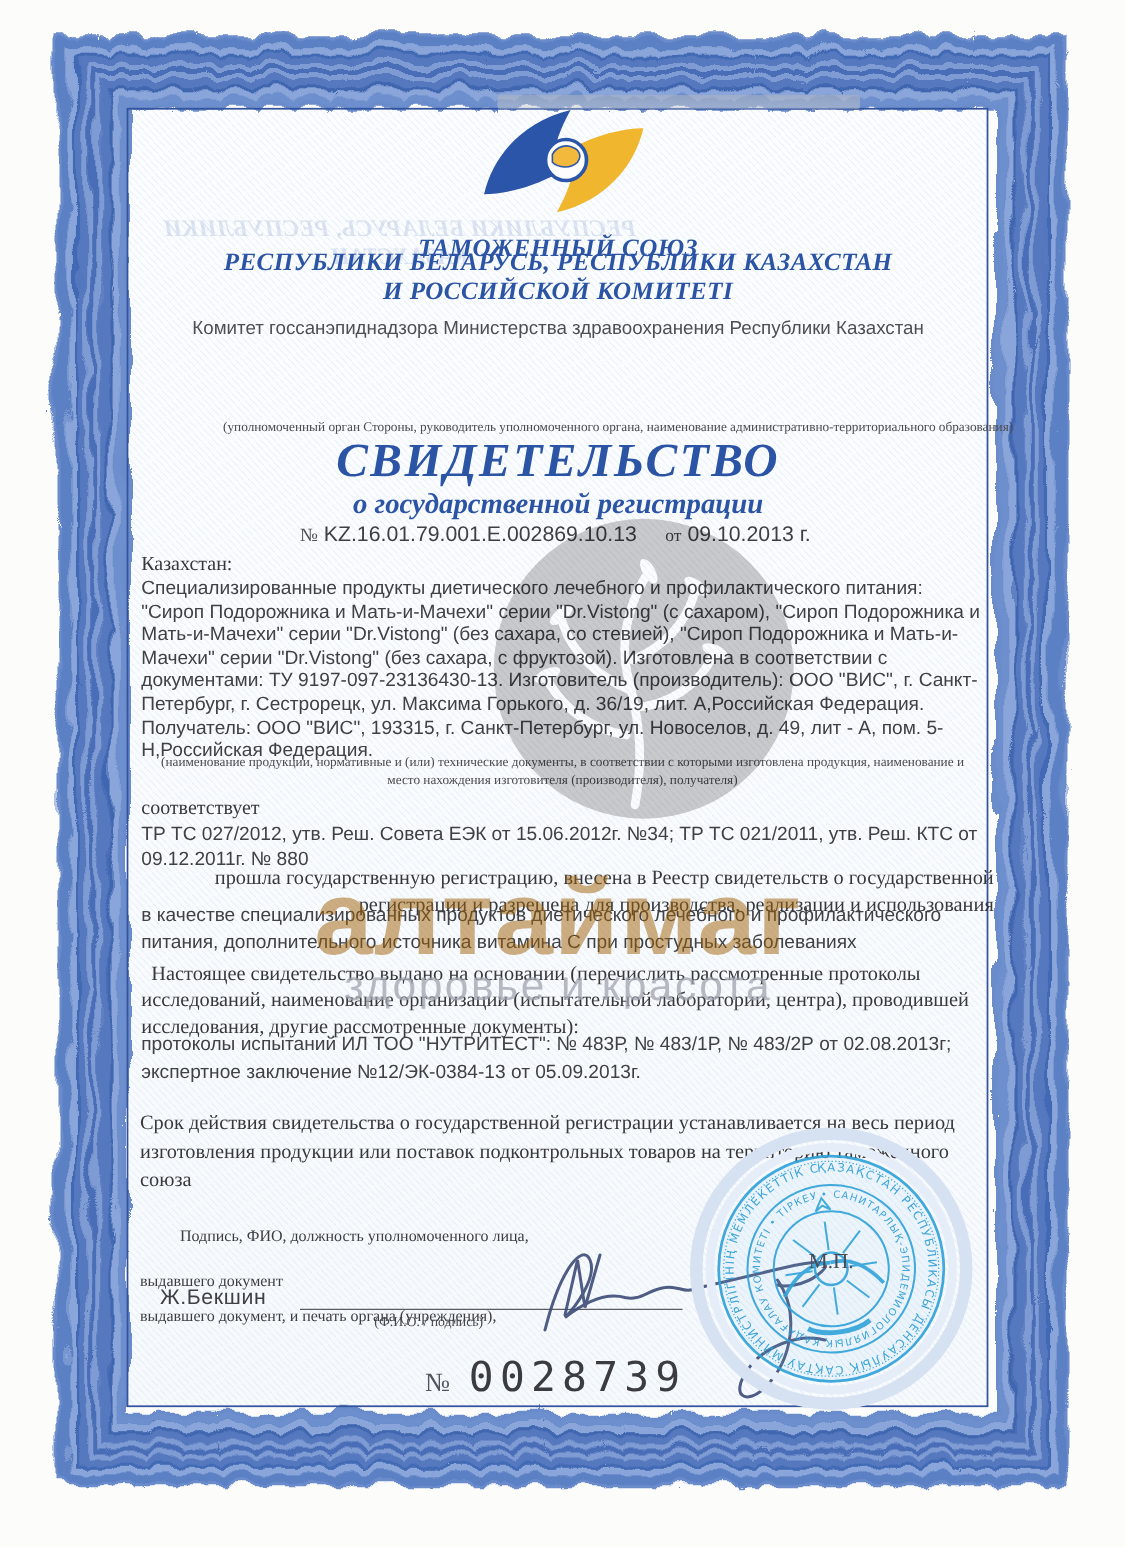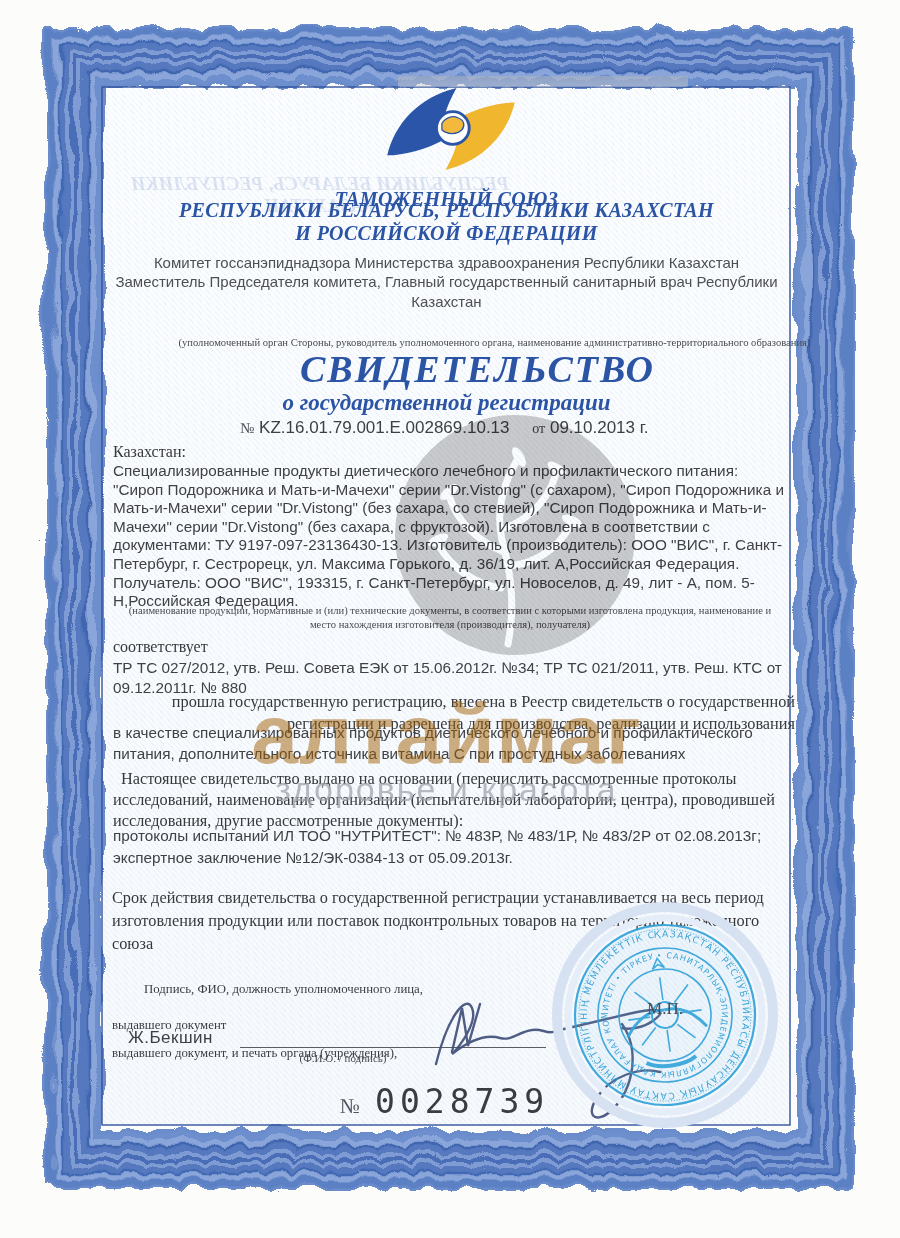--- a/index.html
+++ b/index.html
@@ -72,28 +72,27 @@
 
   <svg class="abs" style="left:372px;top:77px;" width="158" height="102" viewBox="0 0 160 112">
     <path d="M10,86 C18,52 44,22 86,12 C74,34 68,52 74,68 C52,80 28,86 10,86 Z" fill="#2b55a8"></path>
     <path d="M150,28 C142,62 116,92 74,102 C86,80 92,62 86,46 C108,34 132,28 150,28 Z" fill="#f0b62e"></path>
     <circle cx="82" cy="56" r="18" fill="#fdfdfd" stroke="#2b55a8" stroke-width="3.2"></circle>
     <path d="M70,51 C74,44 82,42 88,45 C94,47 96,53 92,58 C86,64 75,63 70,58 Z" fill="#f2b93c" stroke="#2b55a8" stroke-width="1.4"></path>
   </svg>
 
   <div class="abs center t-union ser blue" style="top:188px;">ТАМОЖЕННЫЙ СОЮЗ</div>
   <div class="abs center t-union ser blue" style="top:199px;">РЕСПУБЛИКИ БЕЛАРУСЬ, РЕСПУБЛИКИ КАЗАХСТАН</div>
-  <div class="abs center t-union ser blue" style="top:222px;">И РОССИЙСКОЙ ФЕДЕРАЦИИ</div>
+  <div class="abs center t-union ser blue" style="top:222px;">И РОССИЙСКОЙ КОМИТЕТІ</div>
 
   <div class="abs center authority" style="top:253px;">Комитет госсанэпиднадзора Министерства здравоохранения Республики Казахстан</div>
-  <div class="abs center authority" style="top:272px;">Заместитель Председателя комитета, Главный государственный санитарный врач Республики Казахстан</div>
 
   <div class="abs center smallcap" style="top:336px;padding-left:48px;">(уполномоченный орган Стороны, руководитель уполномоченного органа, наименование административно-территориального образования)</div>
 
-  <div class="abs center bigtitle blue" style="top:347px;padding-left:31px;">СВИДЕТЕЛЬСТВО</div>
+  <div class="abs center bigtitle blue" style="top:347px;">СВИДЕТЕЛЬСТВО</div>
   <div class="abs center subtitle blue" style="top:390px;">о государственной регистрации</div>
 
   <div class="abs numline" style="left:240px;top:418px;">
     <span class="no">№</span>
     <span>KZ.16.01.79.001.E.002869.10.13</span>
     <span class="from" style="margin-left:18px;">от</span>
     <span>09.10.2013 г.</span>
   </div>
 
   <div class="abs label-serif" style="left:113px;top:443px;">Казахстан:</div>

